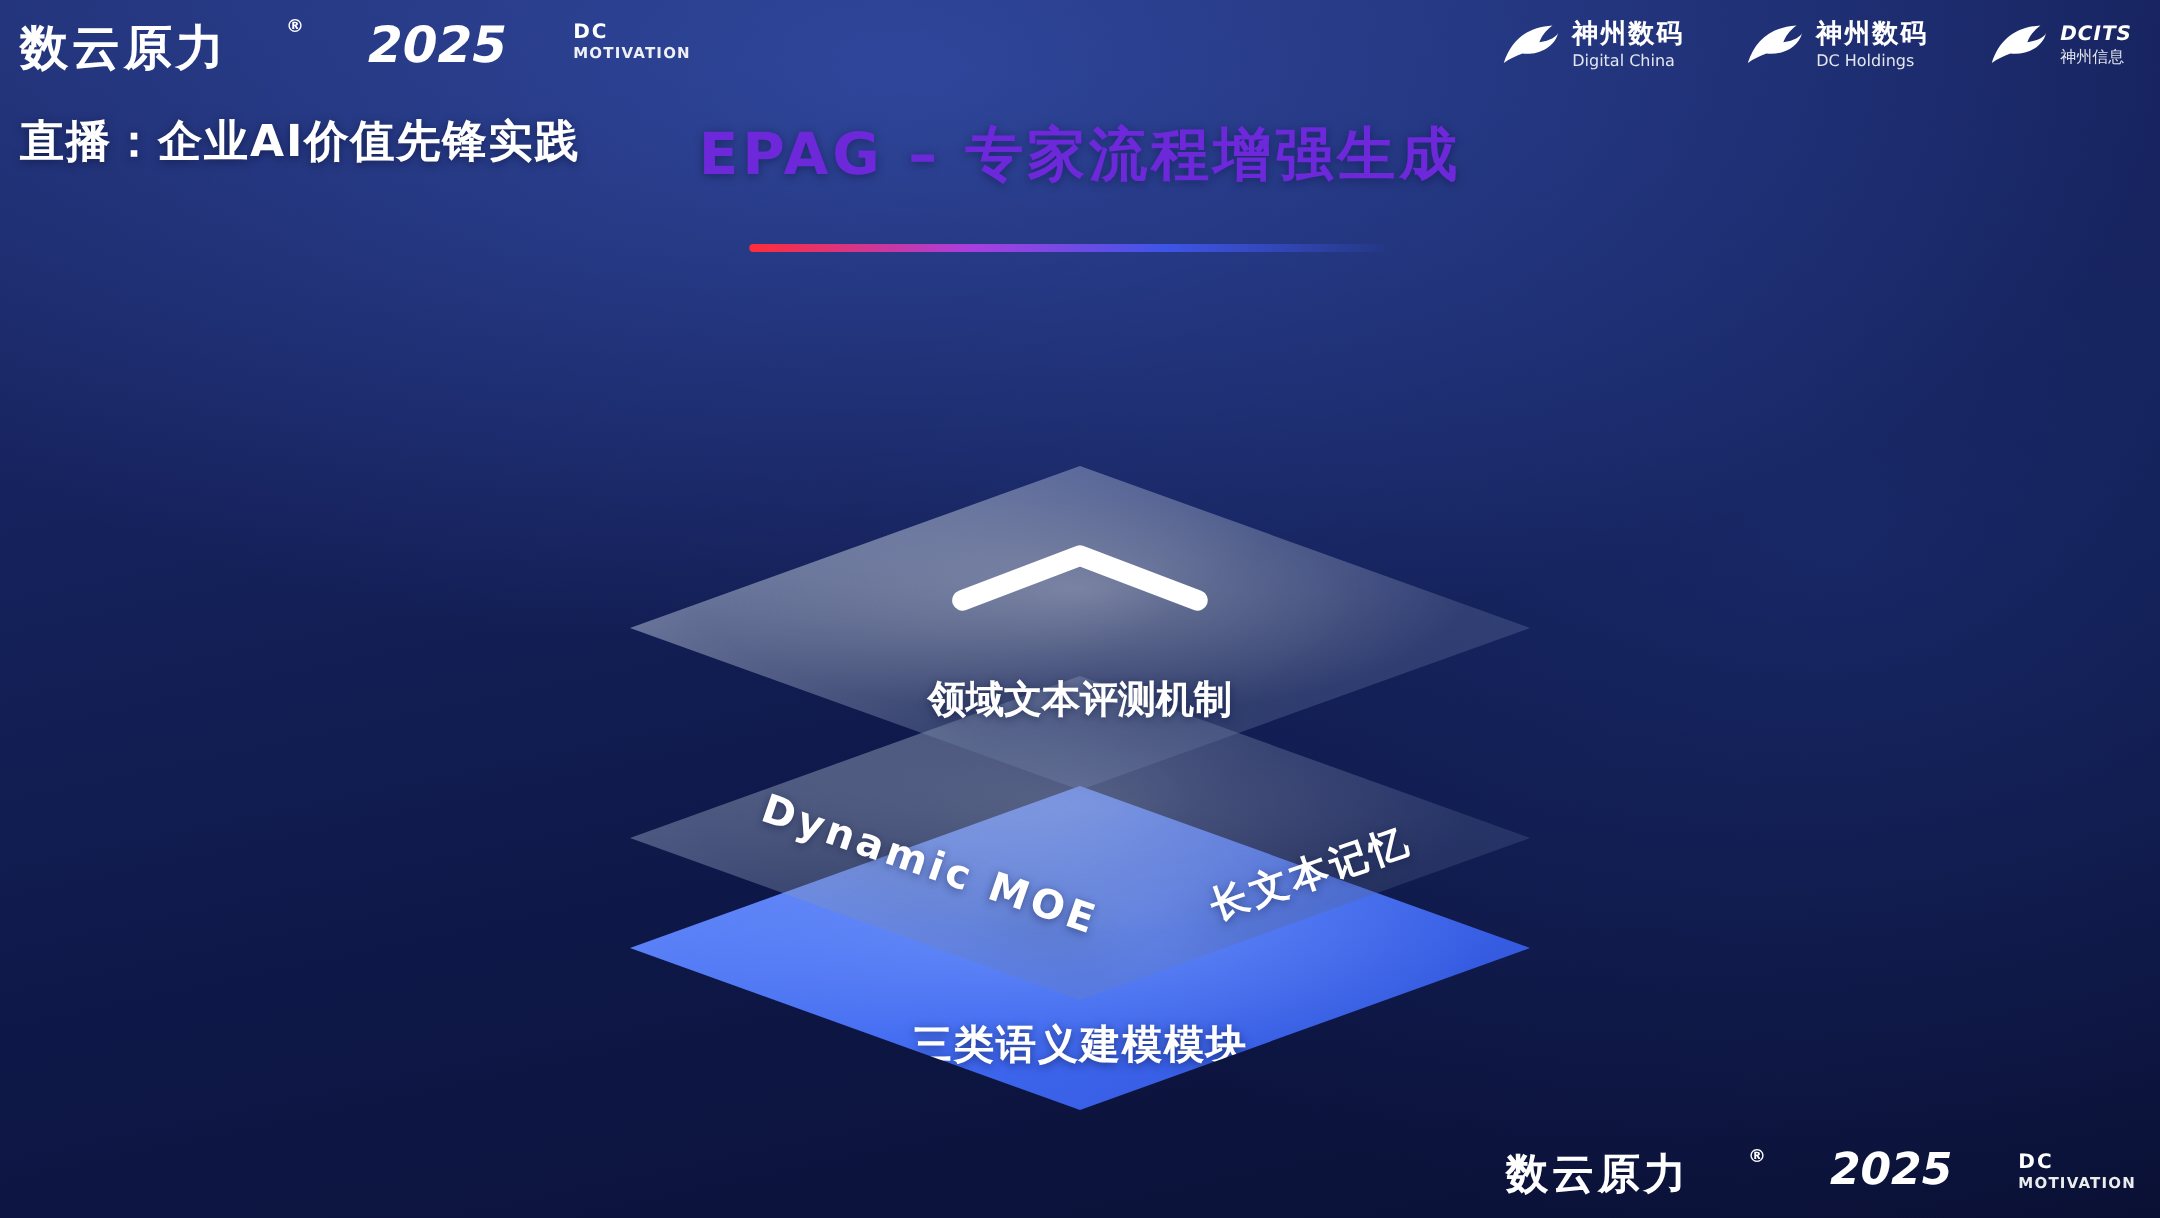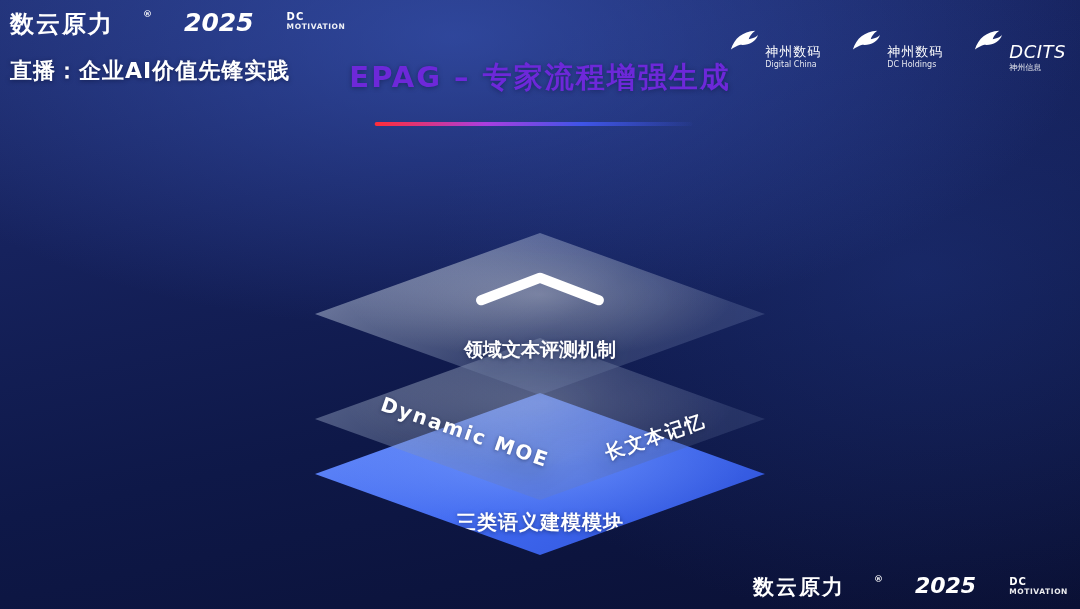--- a/index.html
+++ b/index.html
@@ -29,23 +29,23 @@
   .brand .dcstack .dc { font-size:10px; letter-spacing:1px; }
   .brand .dcstack .motivation { font-size:7.5px; letter-spacing:0.6px; opacity:0.92; }
 
   
   .live-label { position:absolute; left:10px; top:56px; font-size:22px; font-weight:bold; letter-spacing:1px; text-shadow:0 1px 4px rgba(5,10,40,0.5); }
 
   
   .corp-logos { position:absolute; right:14px; top:10px; display:flex; align-items:center; gap:30px; }
   .corp-logo { display:flex; align-items:center; gap:6px; }
   .corp-logo svg { display:block; }
-  .corp-name { font-size:13px; font-weight:normal; letter-spacing:1px; line-height:1.15;margin-top:32px; }
+  .corp-name { font-size:13px; font-weight:bold; letter-spacing:1px; line-height:1.15; }
   .corp-sub { font-size:8px; opacity:0.88; line-height:1.2; }
-  .corp-logo.dcits .corp-name { font-style:italic; font-size:18px; letter-spacing:0.5px; }
+  .corp-logo.dcits .corp-name { font-style:italic; font-size:10px; letter-spacing:0.5px; }
 
   
   .slide-title { position:absolute; top:58px; left:0; width:100%; text-align:center; font-size:29px; font-weight:bold; letter-spacing:2px; color:#6d28d9; text-shadow:0 1px 5px rgba(5,10,40,0.4); }
 
   
   .divider { position:absolute; top:122px; left:50%; transform:translateX(-52%); width:318px; height:4px; border-radius:3px;
     background:linear-gradient(90deg, #ff2d38 0%, #a93ee0 35%, #3f55e8 65%, rgba(52,82,220,0.05) 100%); }
 
   
   .subtitle { position:absolute; top:150px; left:0; width:100%; text-align:center; font-size:35px; font-weight:bold; letter-spacing:0.5px; }

